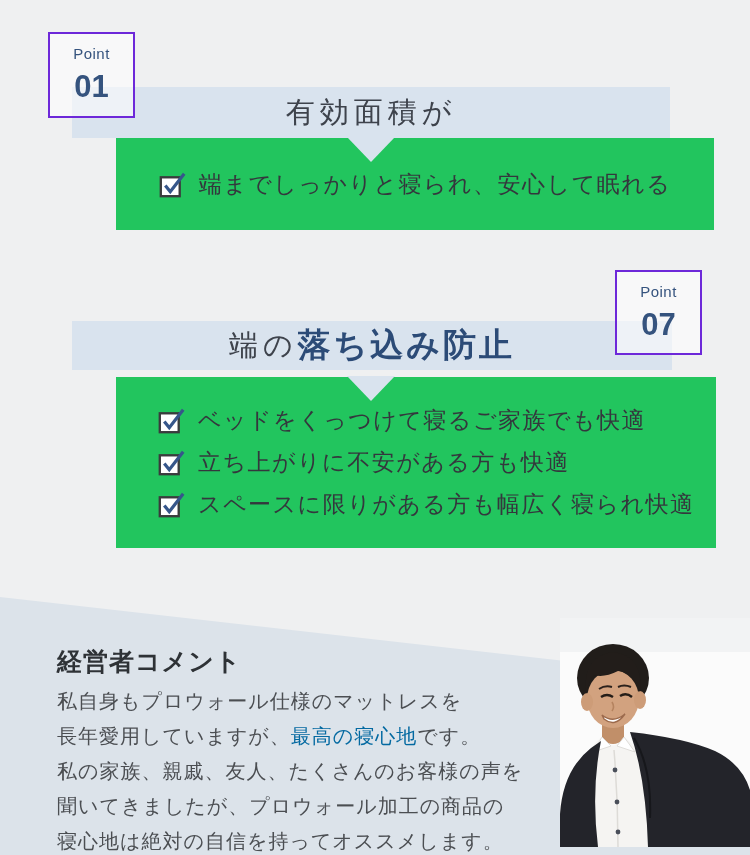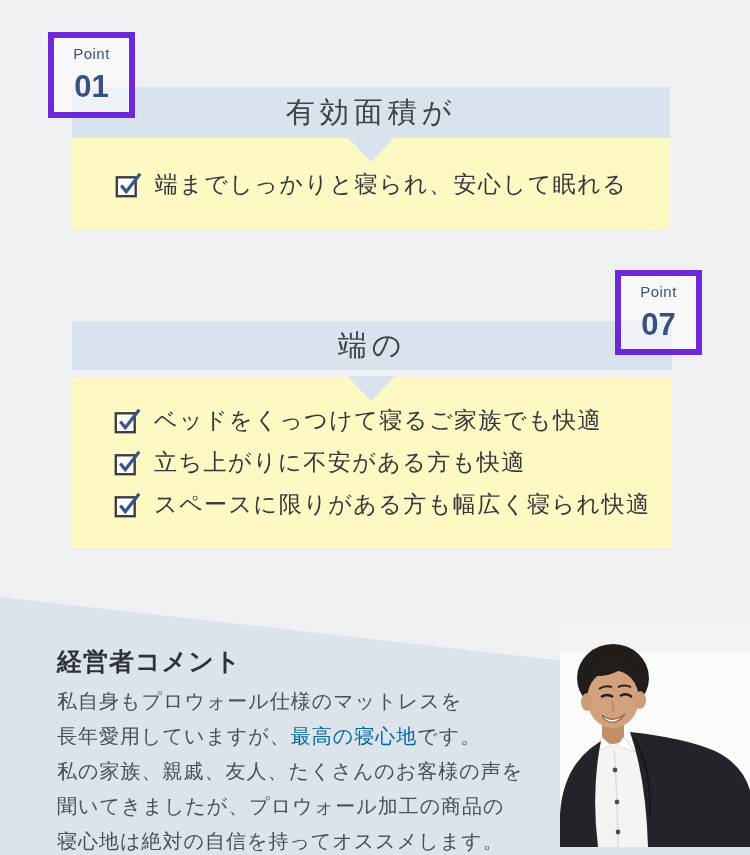--- a/index.html
+++ b/index.html
@@ -4,21 +4,21 @@
 <title>Product Points</title>
 <style>
   html,body{margin:0;padding:0;background:#eff0f1;}
   .wrap{
     position:relative;width:750px;height:855px;overflow:hidden;
     background:#eff0f1;
     font-family:"Liberation Sans","DejaVu Sans",sans-serif;
   }
   
   .badge{
-    position:absolute;border:6px solid #6d28d9;background:rgba(255,255,255,.55);
+    position:absolute;border:2px solid #6d28d9;background:rgba(255,255,255,.55);
     display:flex;flex-direction:column;align-items:center;justify-content:center;
     z-index:5;box-sizing:border-box;
   }
   .badge-1{left:48px;top:32px;width:87px;height:86px;}
   .badge-2{left:615px;top:270px;width:87px;height:85px;}
   .plabel{font-size:15px;color:#35537e;letter-spacing:.5px;line-height:1;}
   .pnum{font-size:31px;font-weight:700;color:#35537e;line-height:1.05;margin-top:10px;}
   
   .banner{
     position:absolute;background:#d9e3ee;display:flex;align-items:center;justify-content:center;
@@ -29,21 +29,21 @@
   .t-normal{font-size:29px;color:#3e434c;letter-spacing:5px;}
   .t-bold{font-size:33px;font-weight:700;color:#2c4b77;letter-spacing:3px;}
   .tri{
     position:absolute;width:0;height:0;z-index:2;
     border-left:24px solid transparent;border-right:24px solid transparent;
     border-top:25px solid #d9e3ee;
   }
   .tri-1{left:347px;top:137px;}
   .tri-2{left:347px;top:376px;}
   
-  .white-box{position:absolute;background:#fef9c3;z-index:1;box-sizing:border-box;}
+  .white-box{position:absolute;background:#22c55e;z-index:1;box-sizing:border-box;margin-left:44px;}
   .box-1{left:72px;top:138px;width:598px;height:92px;
          display:flex;align-items:center;justify-content:center;}
   .box-2{left:72px;top:377px;width:600px;height:171px;
          display:flex;flex-direction:column;justify-content:center;gap:11px;padding-left:42px;}
   .check-row{
     display:flex;align-items:center;gap:13px;
     font-family:"Liberation Serif","DejaVu Serif",serif;
     font-size:23px;color:#34373d;letter-spacing:1.5px;white-space:nowrap;
   }
   .check-ic{width:27px;height:27px;flex:none;}
@@ -81,20 +81,21 @@
     </div>
   </div>
   <div class="tri tri-1"></div>
   <div class="badge badge-1">
     <span class="plabel">Point</span>
     <span class="pnum">01</span>
   </div>
 
   <div class="banner banner-2">
     <span class="t-normal">端の</span>
+      <span class="t-bold">落ち込み防止</span>
   </div>
   <div class="white-box box-2">
     <div class="check-row">
       <svg class="check-ic" viewBox="0 0 30 30">
         <rect x="2" y="7" width="21" height="21" fill="#ffffff" stroke="#3a3b3d" stroke-width="2.6"></rect>
         <path d="M7,16 L12.5,23 L28,3" fill="none" stroke="#36568a" stroke-width="3.6"></path>
       </svg>
       <span>ベッドをくっつけて寝るご家族でも快適</span>
     </div>
     <div class="check-row">

